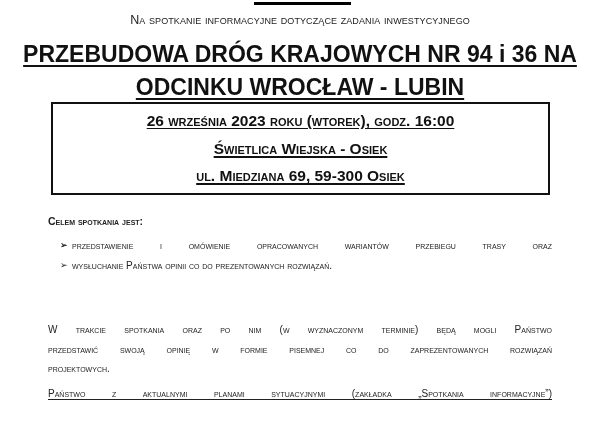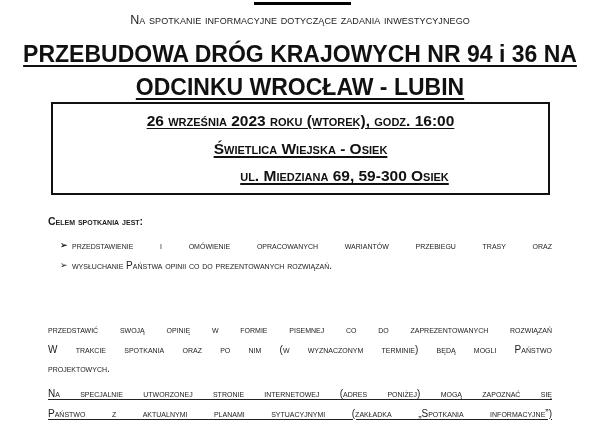--- a/index.html
+++ b/index.html
@@ -10,21 +10,21 @@
   .invite { top: 13px; font-size: 12.5px; font-variant: small-caps; letter-spacing: 0.1px; color: #222; }
   .title { font-weight: bold; font-size: 23px; text-decoration: underline; text-decoration-thickness: 1.5px; text-underline-offset: 3px; color: #111; }
   .title1 { top: 41px; }
   .title2 { top: 74px; }
   .box { position: absolute; left: 51px; top: 102px; width: 495px; height: 89px; border: 2px solid #111; }
   .box-line { position: absolute; left: 0; width: 100%; text-align: center; white-space: nowrap;
               font-weight: bold; font-size: 15.5px; font-variant: small-caps; text-decoration: underline;
               text-decoration-thickness: 1.5px; text-underline-offset: 2px; }
   .bl1 { top: 8px; text-decoration: underline; }
   .bl2 { top: 36px; }
-  .bl3 { top: 63px; padding-left: 44px; }
+  .bl3 { top: 63px; }
   .section-label { position: absolute; left: 48px; top: 215px; font-size: 10.5px; font-weight: bold; font-variant: small-caps; color: #222; text-align: right; }
   .bullets { position: absolute; left: 60px; top: 236px; width: 492px; margin: 0; padding: 0; list-style: none; }
   .bullets li { position: relative; font-size: 10px; font-variant: small-caps; color: #222; line-height: 19.7px; padding-left: 12px; }
   .bullets li .arrow { position: absolute; left: 0; top: 0; font-size: 9px; }
   .bullets li.justify { text-align: justify; text-align-last: justify; }
   .bullets li .cont { display: block; text-align: left; text-align-last: left; }
   .para { position: absolute; left: 48px; width: 504px; font-size: 10px; font-variant: small-caps; color: #222; line-height: 19.5px; text-align: justify; }
   .para1 { top: 320px; }
   .para2 { top: 384px; text-decoration: underline; text-underline-offset: 2px; }
   .jl { display: block; text-align: justify; text-align-last: justify; }
@@ -56,21 +56,20 @@
     <span class="arrow">➢</span>
     <span class="jl">przedstawienie i omówienie opracowanych wariantów przebiegu trasy oraz</span>
   </li>
   <li>
     <span class="arrow">➢</span>
     <span>wysłuchanie Państwa opinii co do prezentowanych rozwiązań.</span>
   </li>
 </ul>
 
 <div class="para para1">
+  <span class="jl">W trakcie spotkania oraz po nim (w wyznaczonym terminie) będą mogli Państwo</span>
   <span class="jl">przedstawić swoją opinię w formie pisemnej co do zaprezentowanych rozwiązań</span>
-  <span class="jl">W trakcie spotkania oraz po nim (w wyznaczonym terminie) będą mogli Państwo</span>
   <span class="ll">projektowych.</span>
 </div>
 
 <div class="para para2">
-  <span class="jl">Na specjalnie utworzonej stronie internetowej (adres poniżej) mogą zapoznać się</span>
   <span class="jl">Państwo z aktualnymi planami sytuacyjnymi (zakładka „Spotkania informacyjne”)</span>
 </div>
 
 </body></html>

